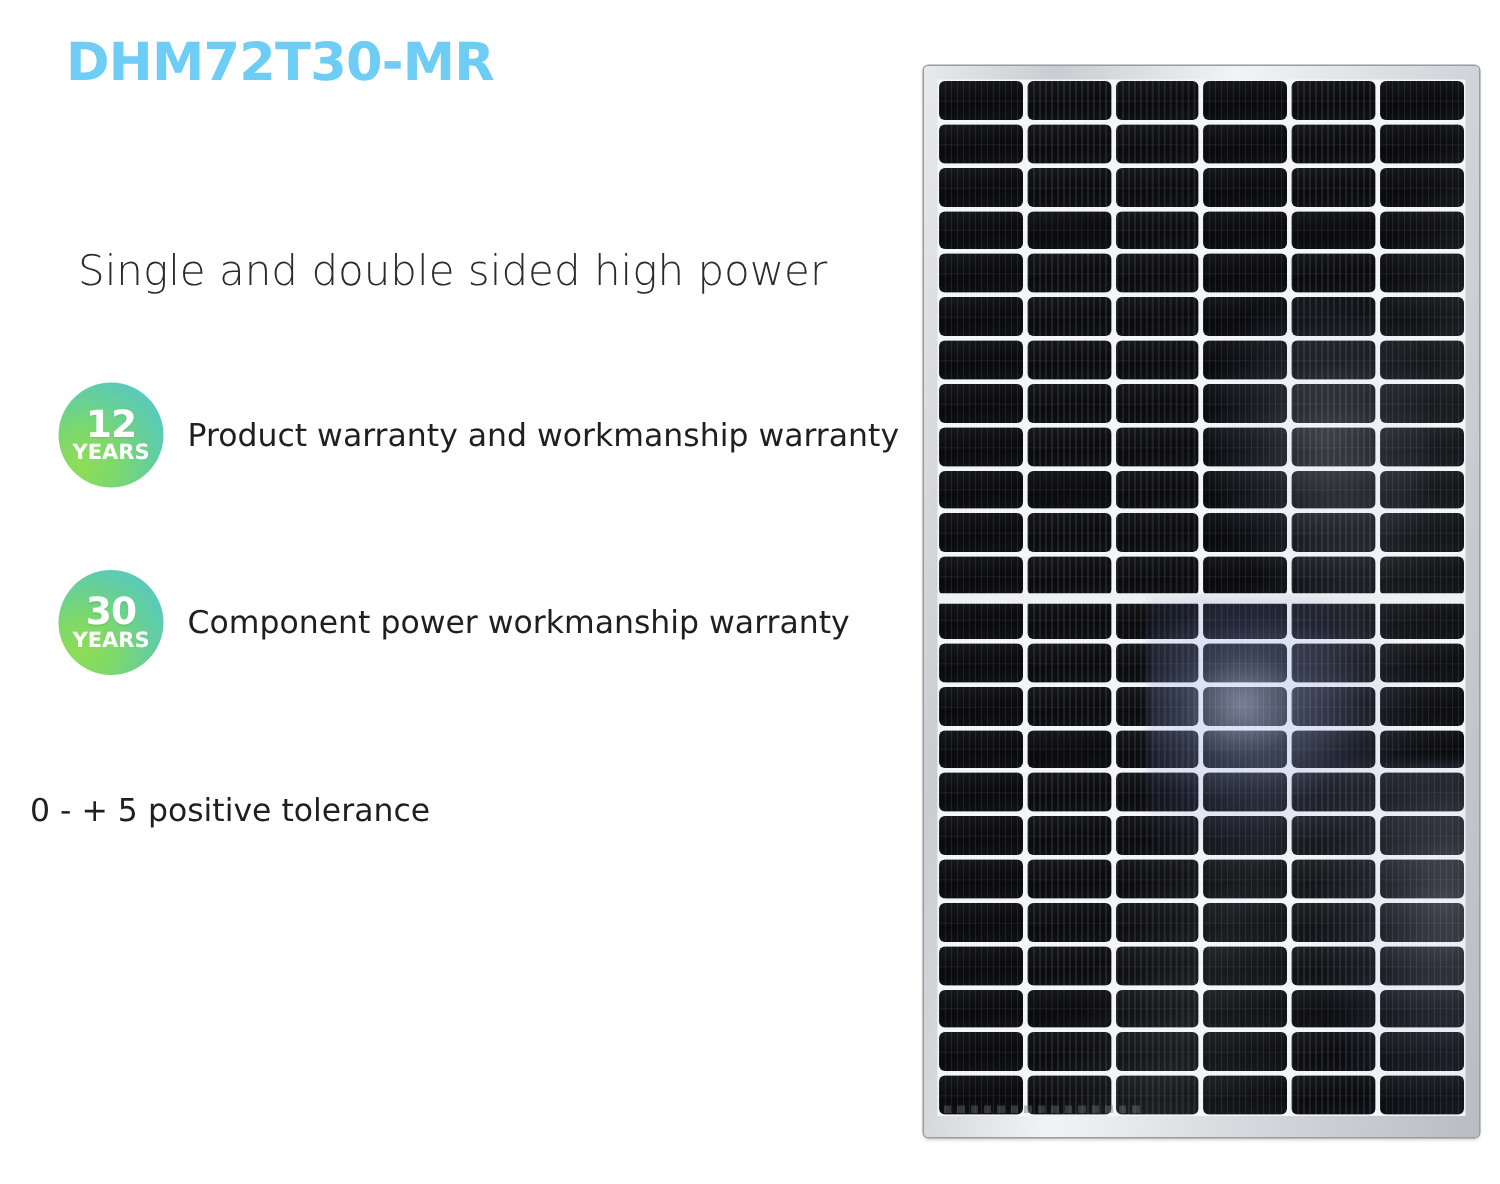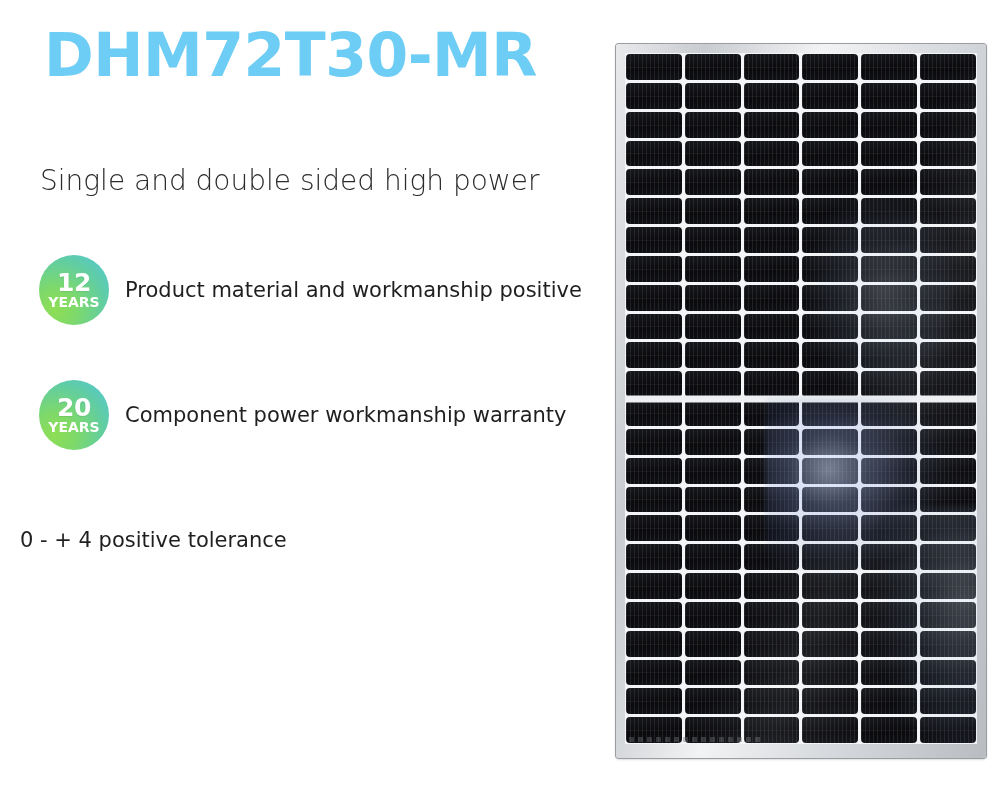--- a/index.html
+++ b/index.html
@@ -24,42 +24,42 @@
   .left-panel {
     position:absolute;
     left:0; top:0;
     width:610px;
     height:789px;
   }
 
   .product-title {
     position:absolute;
     left:44px; top:24px;
-    font-size:60px;
+    font-size:35px;
     font-weight:bold;
     color:#6ecdf5;
     letter-spacing:-0.5px;
     line-height:1.05;
     white-space:nowrap;
   }
 
   .product-power {
     position:absolute;
     left:44px; top:96px;
     font-size:40px;
     font-weight:300;
     color:#1b1b1b;
     letter-spacing:0px;
     line-height:1.05;
     white-space:nowrap;
   }
 
   .product-tagline {
     position:absolute;
-    left:40px; top:164px;
+    left:52px; top:164px;
     font-size:28px;
     font-weight:300;
     color:#2b2b2b;
     line-height:1.2;
     white-space:nowrap;
   }
 
   
   .feature-list {
     position:absolute;
@@ -273,33 +273,33 @@
 
     <div class="product-tagline">Single and double sided high power</div>
 
     <div class="feature-list">
 
       <div class="feature-row">
         <div class="badge">
           <span class="badge-number">12</span>
           <span class="badge-unit">YEARS</span>
         </div>
-        <div class="feature-text">Product material and workmanship positive</div>
+        <div class="feature-text">Product warranty and workmanship warranty</div>
       </div>
 
       <div class="feature-row">
         <div class="badge">
-          <span class="badge-number">20</span>
+          <span class="badge-number">30</span>
           <span class="badge-unit">YEARS</span>
         </div>
         <div class="feature-text">Component power workmanship warranty</div>
       </div>
 
       <div class="feature-row">
-        <div class="feature-text indented">0 - + 4 positive tolerance</div>
+        <div class="feature-text indented">0 - + 5 positive tolerance</div>
       </div>
 
     </div>
   </div>
 
   <div class="panel-wrap">
     <div class="panel-frame">
       <div class="panel-glass">
         <div class="cell-grid" id="cell-grid" style="grid-template-columns: repeat(6, 1fr); grid-template-rows: repeat(24, 1fr);">
             <div class="cell"></div>

